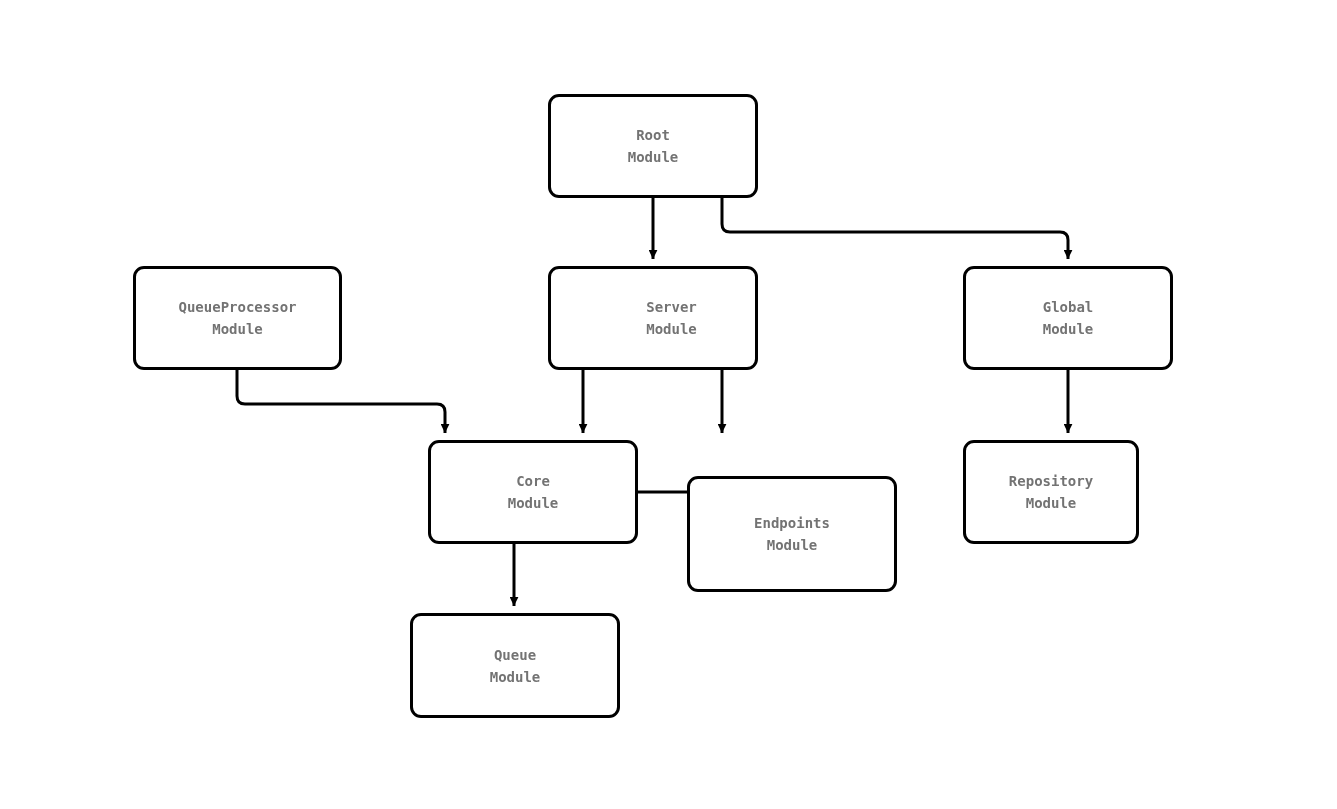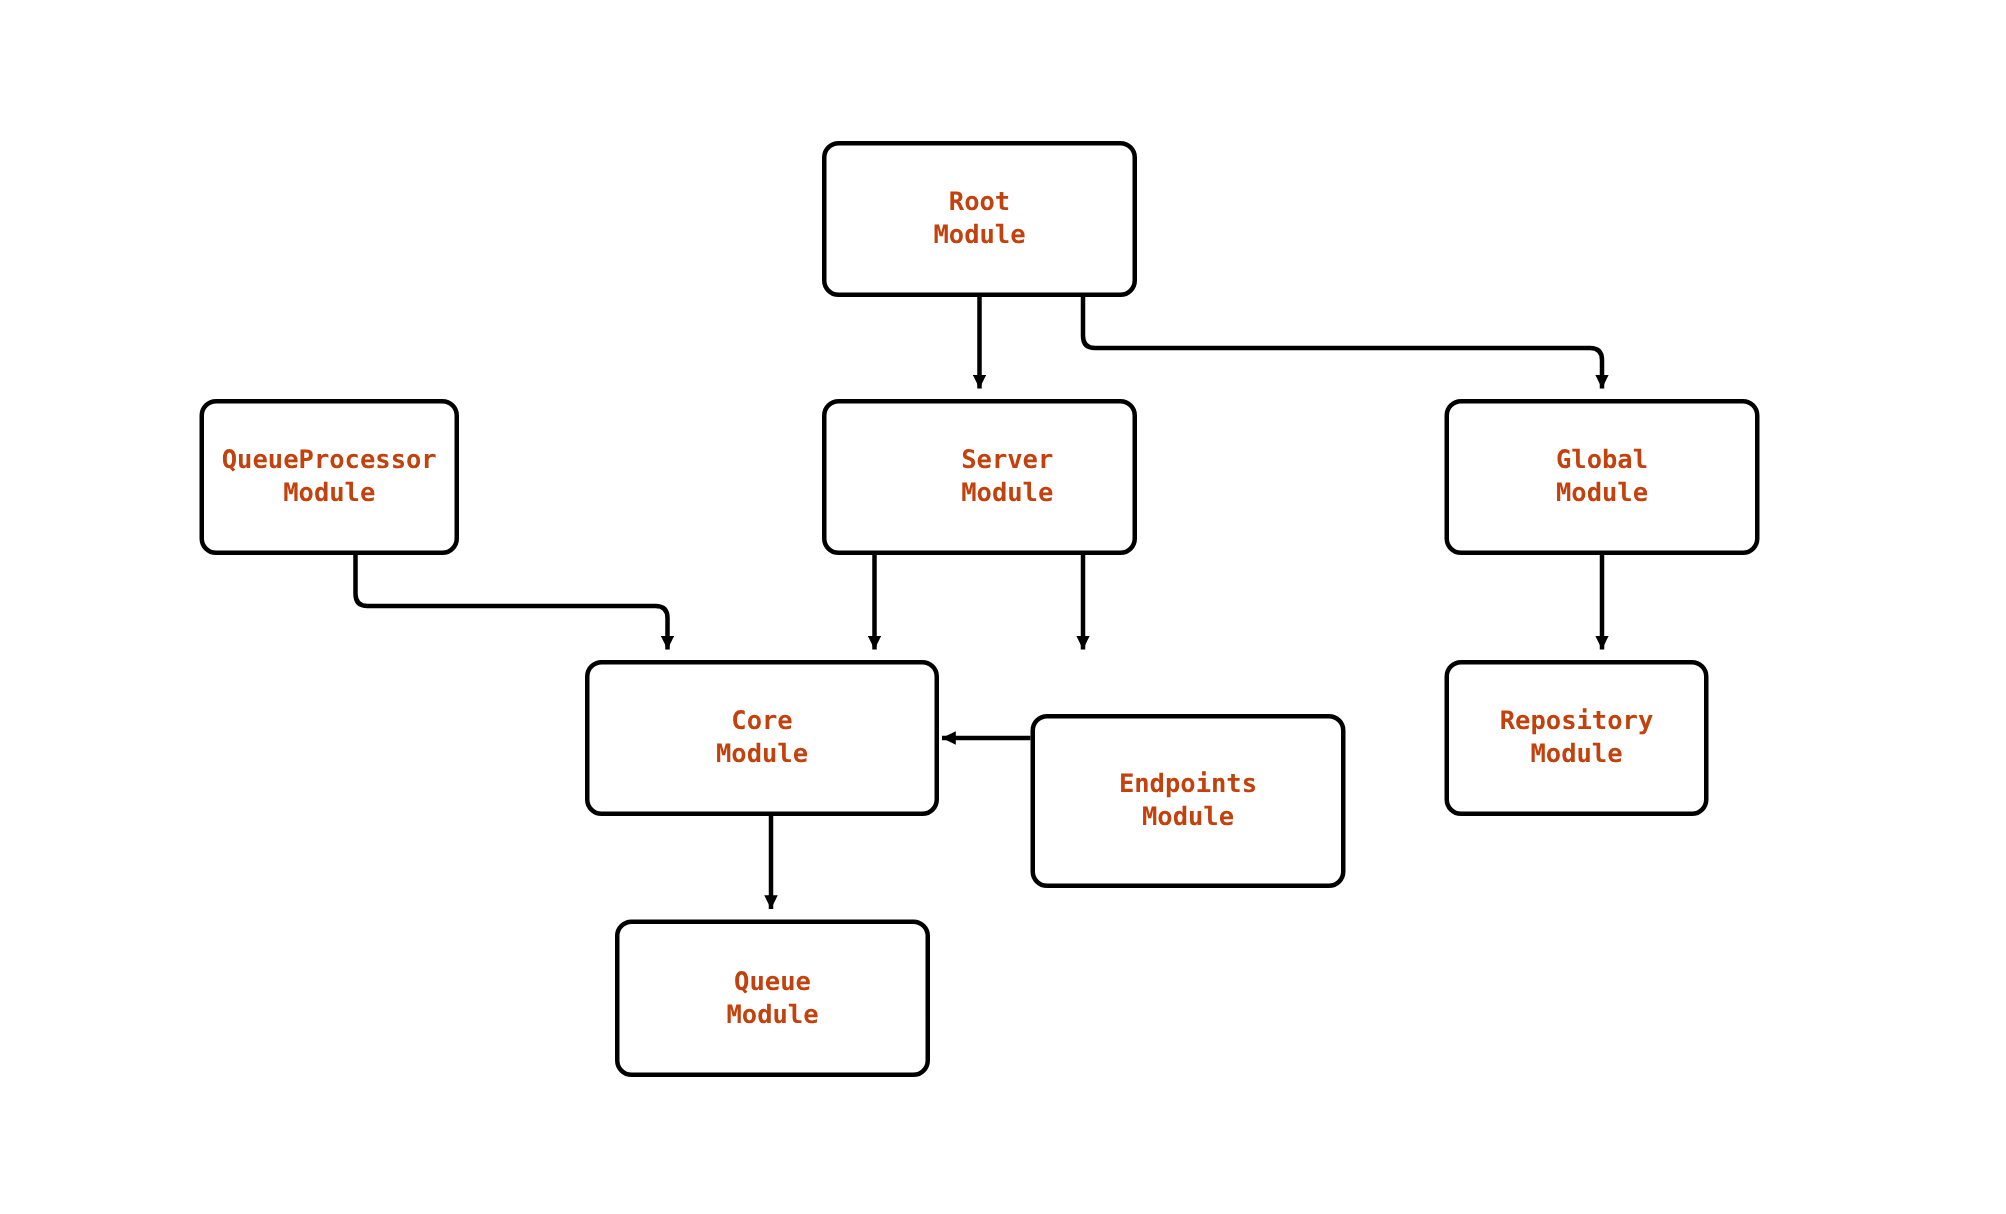--- a/index.html
+++ b/index.html
@@ -31,24 +31,24 @@
     border-radius: 11px;
     background: #ffffff;
     display: flex;
     flex-direction: column;
     align-items: center;
     justify-content: center;
     z-index: 2;
   }
   .node-label {
     font-family: "DejaVu Sans Mono", "Liberation Mono", monospace;
-    font-size: 17px;
+    font-size: 14px;
     font-weight: bold;
     line-height: 22px;
-    color: #c2410c;
+    color: #737373;
     text-align: center;
     white-space: pre;
     letter-spacing: 0px;
   }
 </style>
 </head>
 <body>
 
 <div id="canvas">
 
@@ -77,36 +77,36 @@
 
       <path d="M 1068,370 L 1068,433" marker-end="url(#arrowhead)"></path>
     </g>
   </svg>
 
   <div class="node" style="left:548px; top:94px; width:210px; height:104px;">
     <div class="node-label">Root</div>
     <div class="node-label">Module</div>
   </div>
 
-  <div class="node" style="left:133px; top:266px; width:173px; height:104px;">
+  <div class="node" style="left:133px; top:266px; width:209px; height:104px;">
     <div class="node-label">QueueProcessor</div>
     <div class="node-label">Module</div>
   </div>
 
   <div class="node" style="left:548px; top:266px; width:210px; height:104px;padding-left:37px;">
     <div class="node-label">Server</div>
     <div class="node-label">Module</div>
   </div>
 
   <div class="node" style="left:963px; top:266px; width:210px; height:104px;">
     <div class="node-label">Global</div>
     <div class="node-label">Module</div>
   </div>
 
-  <div class="node" style="left:390px; top:440px; width:236px; height:104px;">
+  <div class="node" style="left:428px; top:440px; width:210px; height:104px;">
     <div class="node-label">Core</div>
     <div class="node-label">Module</div>
   </div>
 
   <div class="node" style="left:687px; top:440px; width:210px; height:116px;margin-top:36px;">
     <div class="node-label">Endpoints</div>
     <div class="node-label">Module</div>
   </div>
 
   <div class="node" style="left:963px; top:440px; width:176px; height:104px;">

